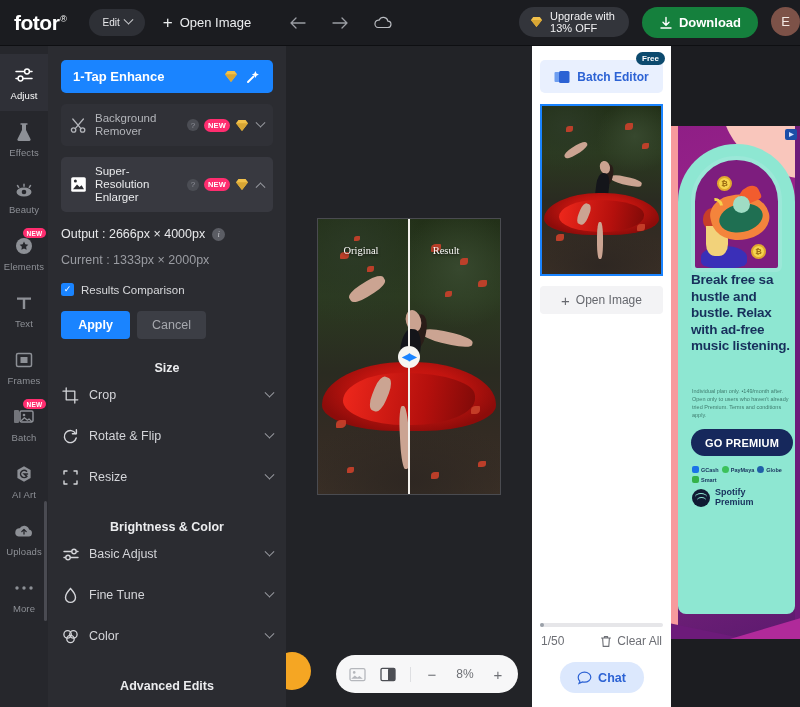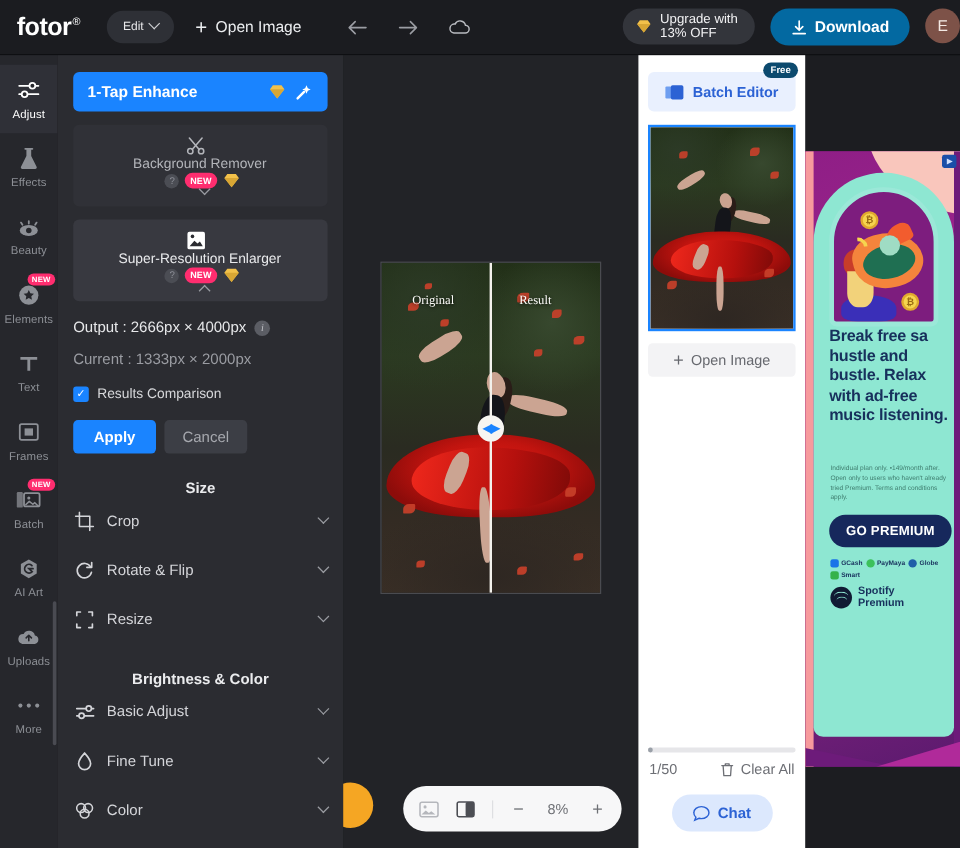--- a/index.html
+++ b/index.html
@@ -29,21 +29,21 @@
   .plus-g { font-size: 17px; line-height: 1; font-weight: 300; color: #eceef0; }
   .nav-icons { margin-left: 38px; display: flex; align-items: center; gap: 24px; }
   .nav-icons svg { display: block; }
   .topbar-right { margin-left: auto; display: flex; align-items: flex-start; gap: 13px; padding-right: 0; }
   .upgrade-btn {
     height: 30px; padding: 0 14px 0 11px; border-radius: 16px; background: #33353b;
     display: flex; align-items: center; gap: 7px; cursor: pointer;
   }
   .upgrade-text { color: #f1f1f3; font-size: 11px; line-height: 12.5px; }
   .download-btn {
-    height: 31px; padding: 0 17px; border-radius: 16px; background: #0369a1;
+    height: 31px; padding: 0 17px; border-radius: 16px; background: #15803d;
     display: flex; align-items: center; gap: 6px; color: #fff; font-size: 13px;
     font-weight: bold; cursor: pointer;
   }
   .avatar {
     width: 29px; height: 29px; border-radius: 50%; background: #7d5248;
     color: #f4e9e4; font-size: 13px; display: flex; align-items: center;
     justify-content: center; cursor: pointer;
   }
   .diamond { width: 13px; height: 12px; }
 
@@ -74,21 +74,21 @@
     background: #2b2c31; overflow: hidden; padding: 0 13px;
   }
   .enhance-btn {
     margin-top: 14px; height: 33px; border-radius: 5px; background: #1a84ff;
     display: flex; align-items: center; padding: 0 12px; cursor: pointer;
   }
   .enhance-btn .lbl { color: #fff; font-size: 13px; font-weight: bold; flex: 1; }
   .enhance-btn .ic { display: flex; align-items: center; gap: 8px; }
   .tool-row {
     margin-top: 11px; border-radius: 5px; background: #303137; display: flex;
-    align-items: center; padding: 8px 9px 8px 8px; cursor: pointer; min-height: 42px; flex-direction: column;
+    align-items: center; padding: 8px 9px 8px 8px; cursor: pointer; min-height: 42px;
   }
   .tool-row.sel { background: #383940; }
   .tool-icon { width: 19px; height: 19px; flex: none; display: flex; align-items: center; justify-content: center; margin-right: 7px; }
   .tool-name { font-size: 11.5px; color: #b3b5ba; line-height: 13px; flex: 1; }
   .tool-row.sel .tool-name { color: #e9eaec; }
   .badges { display: flex; align-items: center; gap: 5px; margin-left: 4px; }
   .q-mark {
     width: 12px; height: 12px; border-radius: 50%; background: #4b4d54; color: #8f9199;
     font-size: 8px; display: flex; align-items: center; justify-content: center; flex: none;
   }

